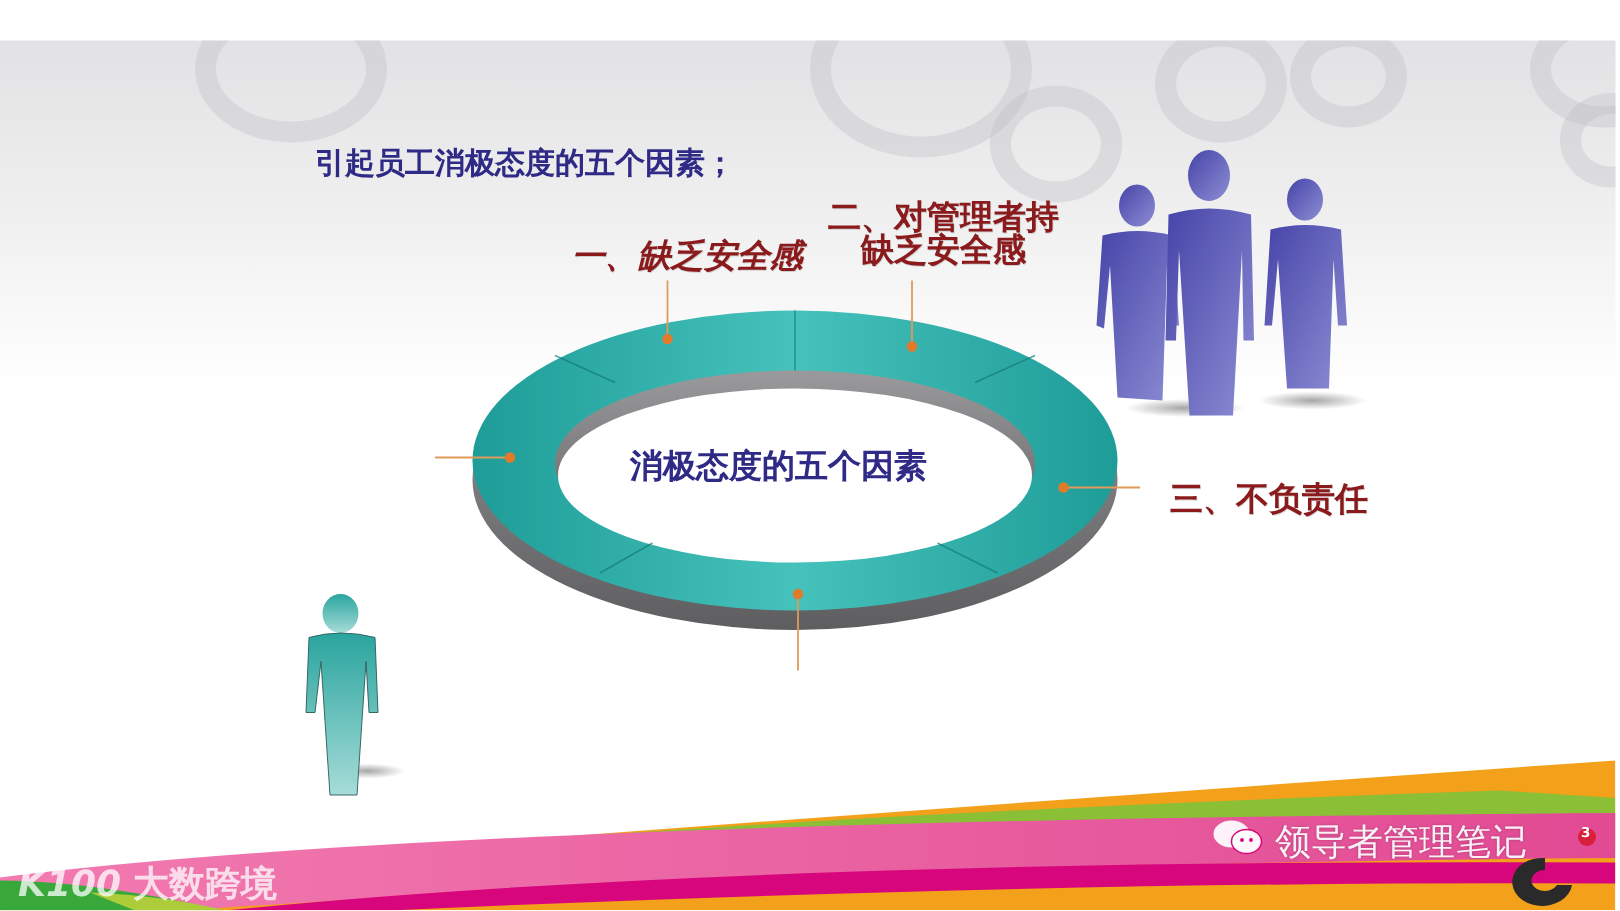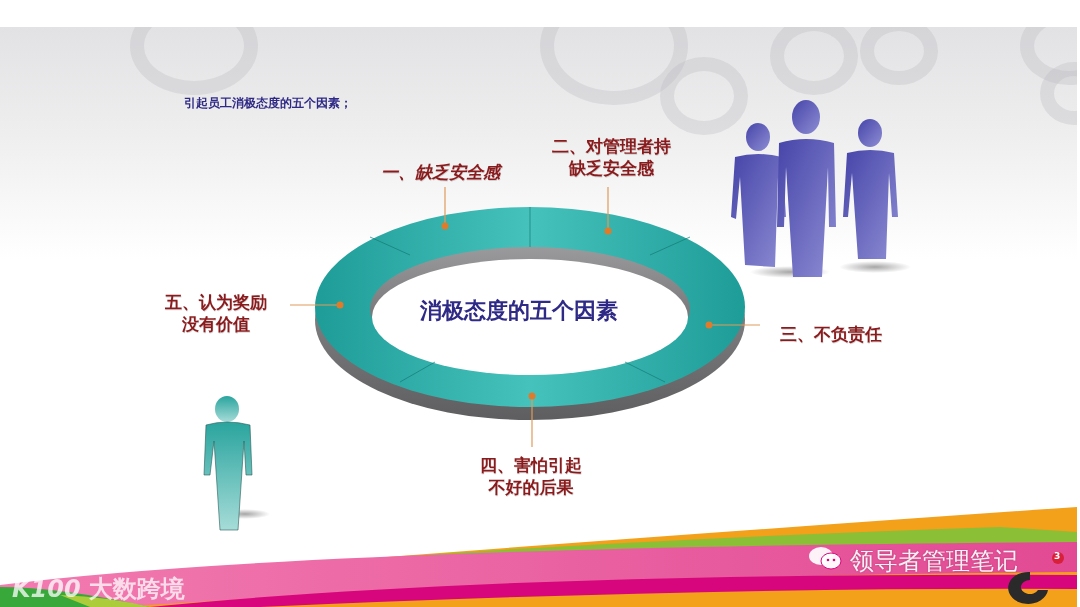--- a/index.html
+++ b/index.html
@@ -3,23 +3,23 @@
 <meta charset="utf-8">
 <style>
   html, body { margin:0; padding:0; }
   body { width:1080px; height:607px; position:relative; overflow:hidden; background:#ffffff;
          font-family:"DejaVu Sans","Liberation Sans",sans-serif; }
   .slide { position:absolute; left:0; top:27px; width:1077px; height:580px; overflow:hidden;
            background: linear-gradient(to bottom, #e2e2e4 0%, #eeeeef 18%, #ffffff 40%, #ffffff 100%); }
   .bg-swirl { position:absolute; border-radius:50%; border:14px solid rgba(190,190,195,0.35); }
   .title { position:absolute; left:28px; top:4px; font-size:27px; font-weight:bold; color:#2a2672;
            letter-spacing:1px; text-shadow:1px 1px 1px rgba(0,0,0,0.25); white-space:nowrap; }
-  .subtitle { position:absolute; left:184px; top:68px; font-size:12px; font-weight:bold; color:#2f2a86;
+  .subtitle { position:absolute; left:210px; top:68px; font-size:20px; font-weight:bold; color:#2f2a86;
               white-space:nowrap; }
-  .label { position:absolute; font-size:17px; font-weight:bold; color:#8b1a1c; line-height:22px;
+  .label { position:absolute; font-size:22px; font-weight:bold; color:#8b1a1c; line-height:22px;
            text-align:center; white-space:nowrap; text-shadow:0.5px 0.5px 0 rgba(0,0,0,0.15); }
   .ring-wrap { position:absolute; left:0; top:0; width:1077px; height:580px; }
   .center-text { position:absolute; left:420px; top:269px; font-size:22px; font-weight:bold; color:#2f2a86;
                  white-space:nowrap; }
   .footer-brand { position:absolute; left:12px; top:546px; font-size:24px; color:rgba(255,255,255,0.75);
                   white-space:nowrap; font-weight:bold;text-align:center; }
   .footer-brand .k { font-style:italic; margin-right:8px; }
   .footer-wechat { position:absolute; left:808px; top:518px; font-size:24px; color:rgba(255,255,255,0.92);
                    white-space:nowrap; text-shadow:0 0 2px rgba(0,0,0,0.25); display:flex; align-items:center;text-align:right; }
   .footer-wechat .wx { margin-right:8px; }
@@ -139,28 +139,20 @@
   <div class="label" style="left:381px;top:134px;font-style:italic;">
     <div>一、缺乏安全感</div>
   </div>
   <div class="label" style="left:552px;top:108px;">
     <div>二、对管理者持</div>
     <div>缺乏安全感</div>
   </div>
   <div class="label" style="left:780px;top:296px;">
     <div>三、不负责任</div>
   </div>
-  <div class="label" style="left:480px;top:427px;">
-    <div>四、害怕引起</div>
-    <div>不好的后果</div>
-  </div>
-  <div class="label" style="left:165px;top:264px;">
-    <div>五、认为奖励</div>
-    <div>没有价值</div>
-  </div>
 
   <div class="footer-brand">
     <span class="k">K100</span><span>大数跨境</span>
   </div>
   <div class="footer-wechat">
     <span class="wx">
       <svg width="34" height="24" viewBox="0 0 34 24">
         <ellipse cx="13" cy="10" rx="12" ry="9" fill="rgba(255,255,255,0.92)"></ellipse>
         <ellipse cx="23" cy="15" rx="10" ry="8" fill="rgba(255,255,255,0.95)" stroke="#d8067c" stroke-width="1"></ellipse>
         <circle cx="20" cy="14" r="1.3" fill="#d8067c"></circle>

